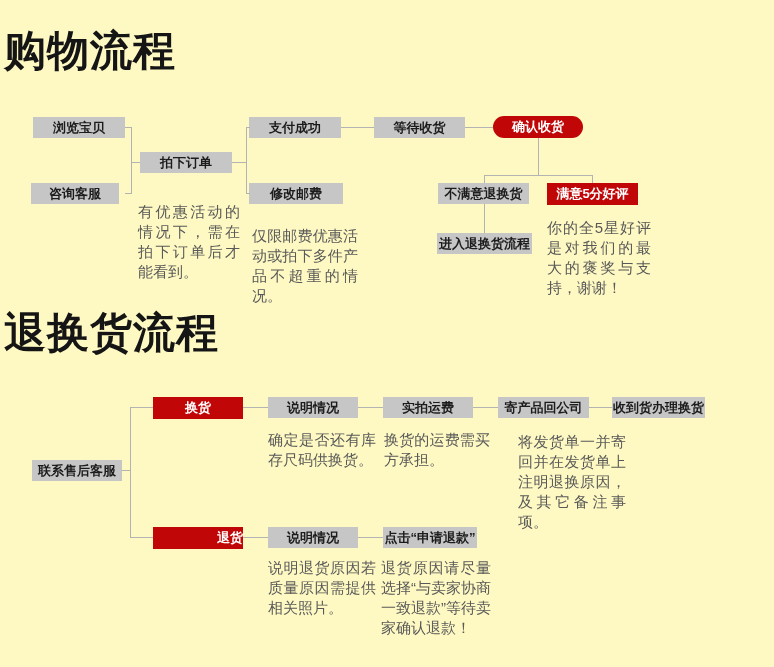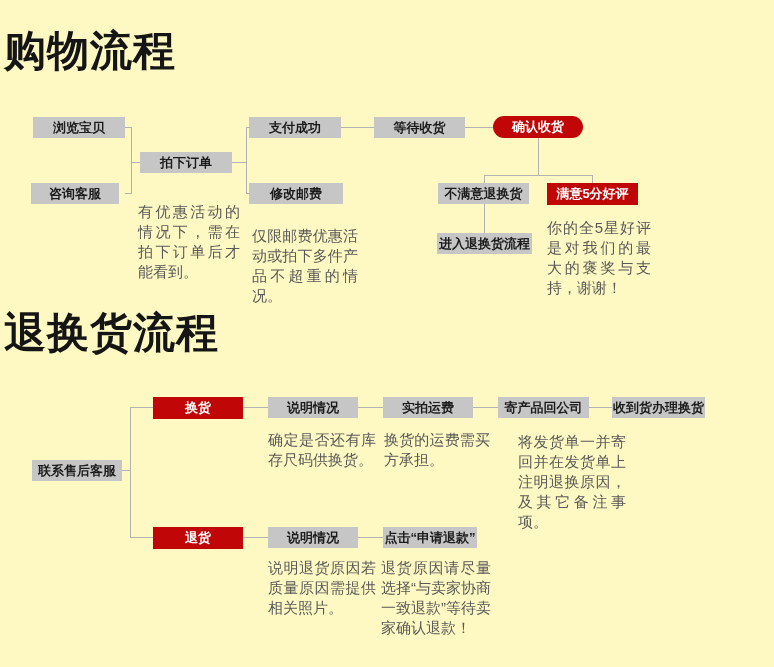--- a/index.html
+++ b/index.html
@@ -68,21 +68,21 @@
   <div class="vl" style="left:484px;top:204px;height:29px;"></div>
 
   <h1 class="title" style="left:4px;top:310px;">退换货流程</h1>
 
   <div class="box" style="left:32px;top:460px;width:90px;">联系售后客服</div>
   <div class="box red" style="left:153px;top:397px;width:90px;">换货</div>
   <div class="box" style="left:268px;top:397px;width:90px;">说明情况</div>
   <div class="box" style="left:383px;top:397px;width:90px;">实拍运费</div>
   <div class="box" style="left:498px;top:397px;width:91px;">寄产品回公司</div>
   <div class="box" style="left:612px;top:397px;width:93px;">收到货办理换货</div>
-  <div class="box red" style="left:153px;top:527px;width:90px;">退货</div>
+  <div class="box red" style="left:153px;top:527px;width:90px;text-align:right;">退货</div>
   <div class="box" style="left:268px;top:527px;width:90px;">说明情况</div>
   <div class="box" style="left:383px;top:527px;width:94px;">点击“申请退款”</div>
 
   <div class="note" style="left:268px;top:430px;width:108px;">确定是否还有库存尺码供换货。</div>
   <div class="note" style="left:384px;top:430px;width:106px;">换货的运费需买方承担。</div>
   <div class="note" style="left:499px;top:432px;width:108px;margin-left:19px;">将发货单一并寄回并在发货单上注明退换原因，及其它备注事项。</div>
   <div class="note" style="left:268px;top:558px;width:108px;">说明退货原因若质量原因需提供相关照片。</div>
   <div class="note" style="left:381px;top:558px;width:110px;">退货原因请尽量选择“与卖家协商一致退款”等待卖家确认退款！</div>
 
   <div class="hl" style="left:122px;top:470px;width:8px;"></div>

